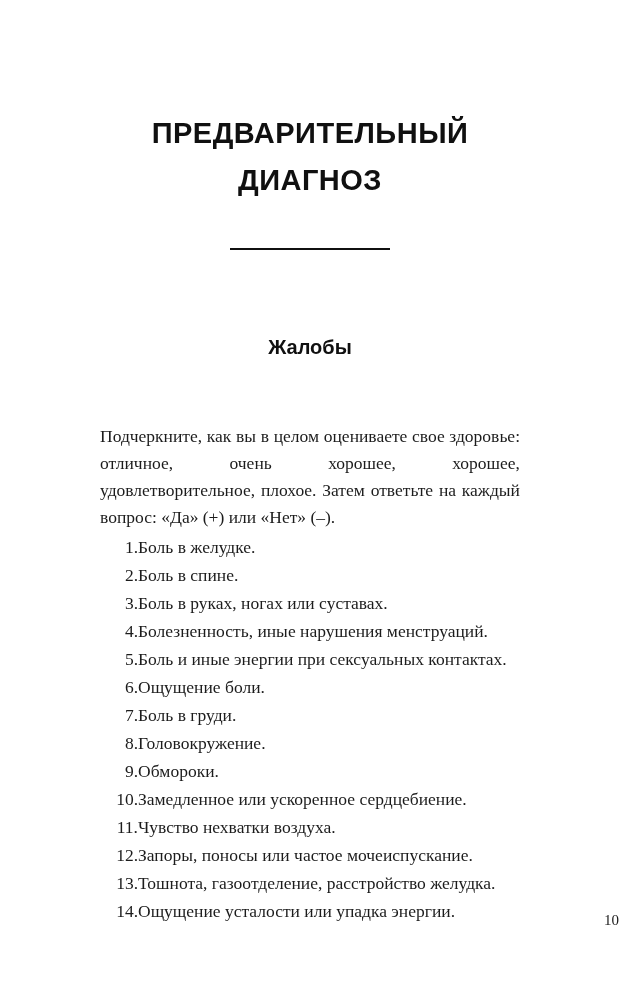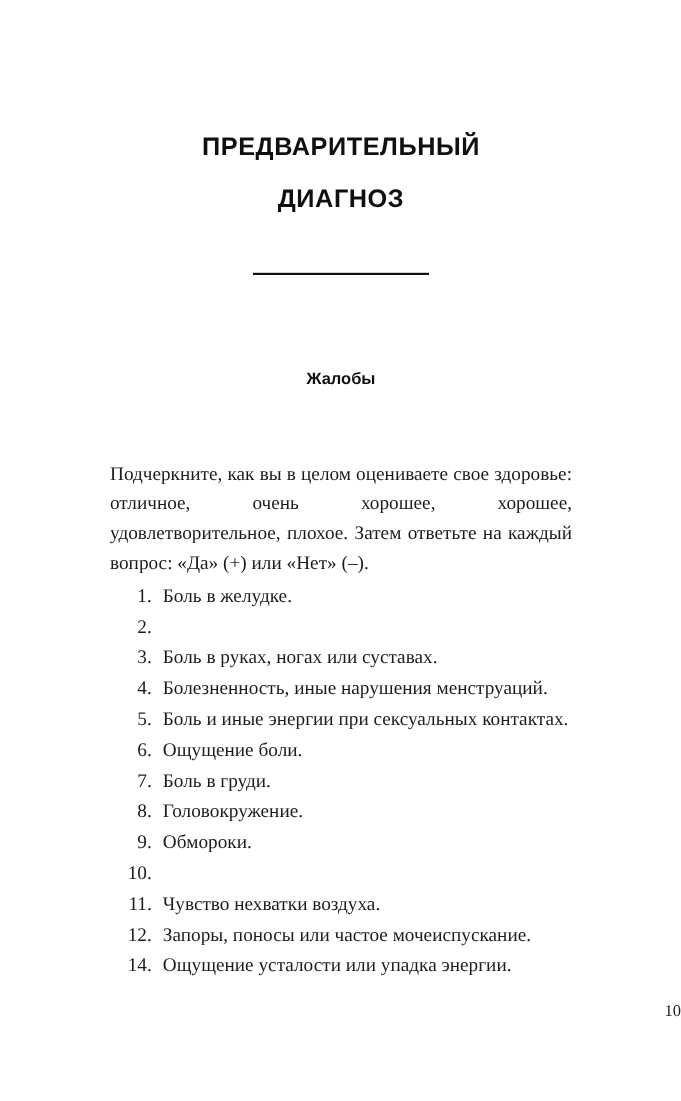--- a/index.html
+++ b/index.html
@@ -13,36 +13,36 @@
     overflow: hidden;
   }
   .page {
     padding: 110px 99px 0 100px;
     height: 100%;
     position: relative;
   }
   .chapter-title {
     font-family: "Liberation Sans", sans-serif;
     font-weight: 700;
-    font-size: 23px;
+    font-size: 29px;
     line-height: 47px;
     letter-spacing: 0.5px;
     text-align: center;
     color: #101010;
   }
   .divider {
     width: 160px;
     height: 2px;
     background: #101010;
     margin: 44px auto 0 auto;
   }
   .section-heading {
     font-family: "Liberation Sans", sans-serif;
     font-weight: 700;
-    font-size: 15px;
+    font-size: 20px;
     text-align: center;
     margin-top: 86px;
     color: #101010;
   }
   .intro {
     margin-top: 64px;
     font-size: 17.5px;
     line-height: 27px;
     text-align: justify;
   }
@@ -53,21 +53,21 @@
     display: flex;
     font-size: 17.5px;
     line-height: 28px;
   }
   .list-item .num {
     flex: 0 0 38px;
     text-align: right;
   }
   .list-item .txt {
     flex: 1;
-    margin-left: 10px;
+    margin-left: 0;
     text-align: justify;
   }
   .page-number {
     position: absolute;
     bottom: 72px;
     left: 0;
     width: 100%;
     text-align: right;
     font-size: 15px;
     color: #1c1c1c;
@@ -89,20 +89,21 @@
 
   <p class="intro">Подчеркните, как вы в целом оцениваете свое здоровье: отличное, очень хорошее, хорошее, удовлетворительное, плохое. Затем ответьте на каждый вопрос: «Да» (+) или «Нет» (–).</p>
 
   <div class="complaints-list">
     <div class="list-item">
       <span class="num">1.</span>
       <span class="txt">Боль в желудке.</span>
     </div>
     <div class="list-item">
       <span class="num">2.</span>
+      <span class="txt">Боль в спине.</span>
     </div>
     <div class="list-item">
       <span class="num">3.</span>
       <span class="txt">Боль в руках, ногах или суставах.</span>
     </div>
     <div class="list-item">
       <span class="num">4.</span>
       <span class="txt">Болезненность, иные нарушения менструаций.</span>
     </div>
     <div class="list-item">
@@ -120,28 +121,33 @@
     <div class="list-item">
       <span class="num">8.</span>
       <span class="txt">Головокружение.</span>
     </div>
     <div class="list-item">
       <span class="num">9.</span>
       <span class="txt">Обмороки.</span>
     </div>
     <div class="list-item">
       <span class="num">10.</span>
+      <span class="txt">Замедленное или ускоренное сердцебиение.</span>
     </div>
     <div class="list-item">
       <span class="num">11.</span>
       <span class="txt">Чувство нехватки воздуха.</span>
     </div>
     <div class="list-item">
       <span class="num">12.</span>
       <span class="txt">Запоры, поносы или частое мочеиспускание.</span>
+    </div>
+    <div class="list-item">
+      <span class="num">13.</span>
+      <span class="txt">Тошнота, газоотделение, расстройство желудка.</span>
     </div>
     <div class="list-item">
       <span class="num">14.</span>
       <span class="txt">Ощущение усталости или упадка энергии.</span>
     </div>
   </div>
 
   <div class="page-number">10</div>
 
 </div>

